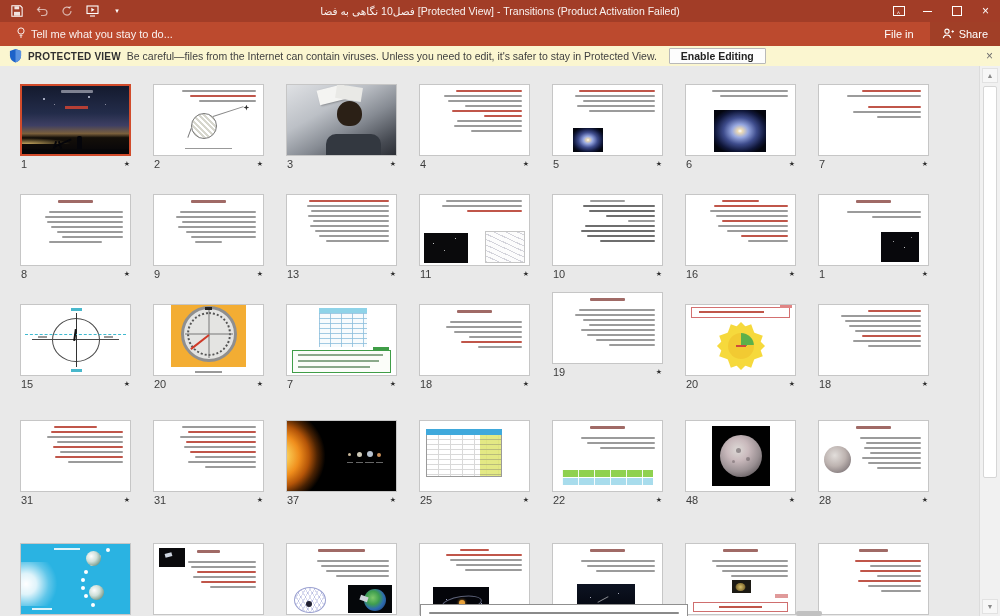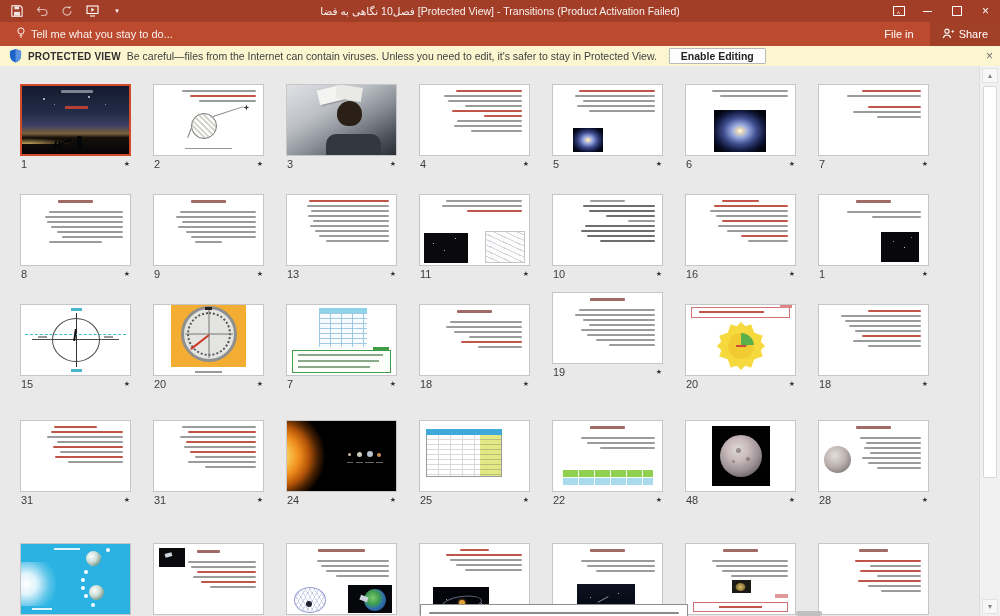--- a/index.html
+++ b/index.html
@@ -558,21 +558,21 @@
             <div class="abs" style="left:56%;top:46%;width:3px;height:3px;border-radius:50%;background:#c9b89a"></div>
             <div class="abs" style="left:64%;top:44%;width:5px;height:5px;border-radius:50%;background:#cfcab8"></div>
             <div class="abs" style="left:73%;top:43%;width:6px;height:6px;border-radius:50%;background:#b8c3cf"></div>
             <div class="abs" style="left:83%;top:45%;width:4px;height:4px;border-radius:50%;background:#c98f5a"></div>
             <div class="abs" style="left:55%;top:58%;width:6%;height:1px;background:rgba(255,255,255,.4)"></div>
             <div class="abs" style="left:63%;top:58%;width:7%;height:1px;background:rgba(255,255,255,.4)"></div>
             <div class="abs" style="left:72%;top:58%;width:8%;height:1px;background:rgba(255,255,255,.4)"></div>
             <div class="abs" style="left:82%;top:58%;width:6%;height:1px;background:rgba(255,255,255,.4)"></div>
           </div>
           <div class="meta">
-            <span class="num">24</span>
+            <span class="num">37</span>
             <span class="star">★</span>
           </div>
         </div>
         <div class="cell" style="left: 419px; top: 354px;">
           <div class="thumb">
             <div class="abs" style="left:6px;top:8px;width:76px;height:48px;border:1px solid #9a9a9a;box-sizing:border-box;background:#fff;background-image:repeating-linear-gradient(180deg,transparent 0 4px,#d9d9d9 4px 5px),repeating-linear-gradient(90deg,transparent 0 11px,#d9d9d9 11px 12px)"></div>
             <div class="abs" style="left:6px;top:8px;width:76px;height:6px;background:#3fa9dc"></div>
             <div class="abs" style="left:60px;top:14px;width:21px;height:41px;background:rgba(222,229,110,.85);background-image:repeating-linear-gradient(180deg,transparent 0 4px,rgba(150,150,120,.5) 4px 5px)"></div>
           </div>
           <div class="meta">

